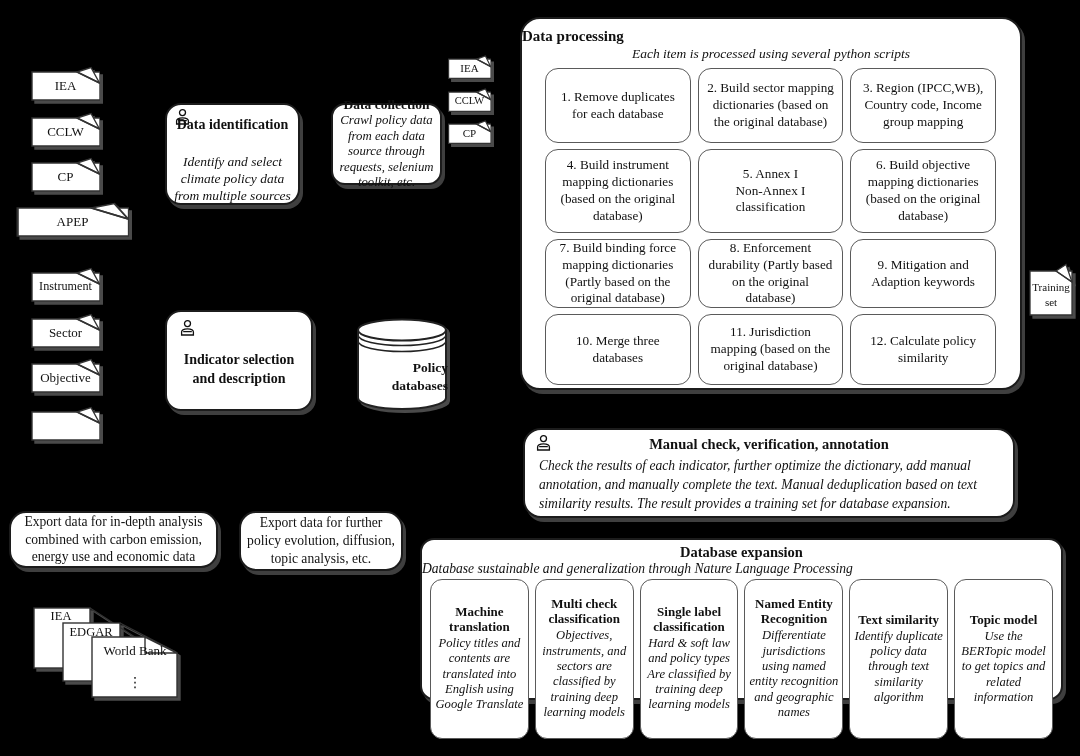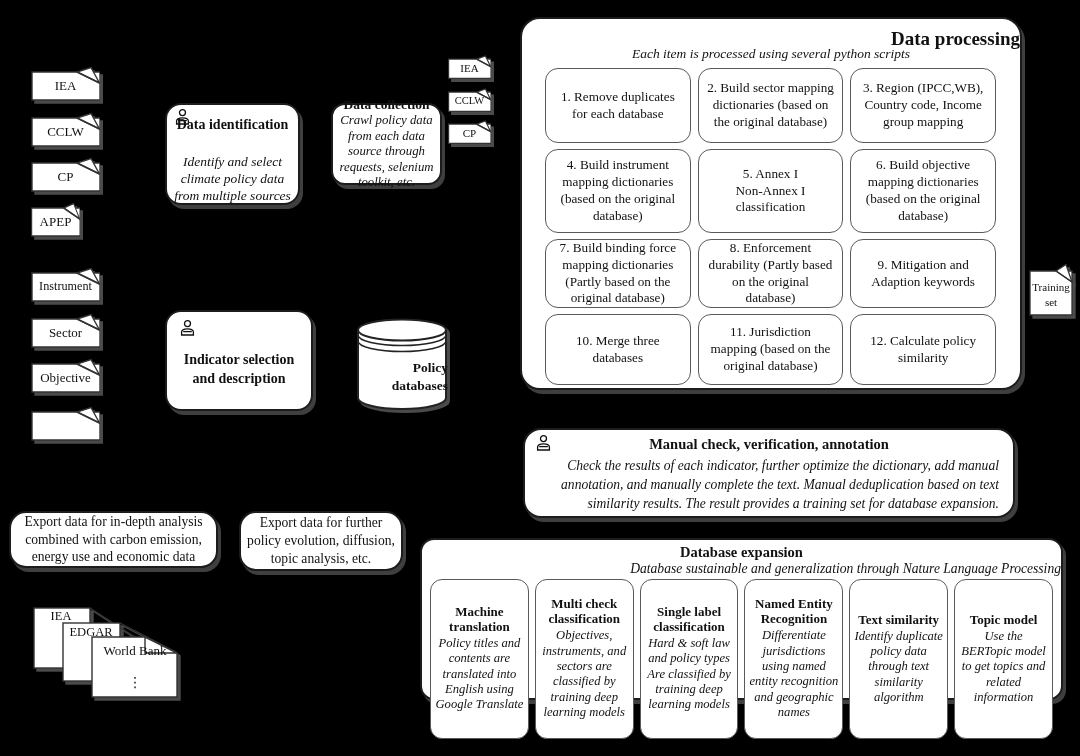--- a/index.html
+++ b/index.html
@@ -13,21 +13,21 @@
     box-shadow:3px 4px 0 #3f3f3f;box-sizing:border-box;
   }
   .center-txt{display:flex;flex-direction:column;align-items:center;justify-content:center;text-align:center;}
   .b{font-weight:bold;}
   .i{font-style:italic;}
   
   .doc{position:absolute;}
   .doc svg{position:absolute;inset:0;width:100%;height:100%;filter:drop-shadow(3px 3px 0 #4a4a4a);}
   .doc .lbl{position:absolute;left:0;right:0;top:54%;transform:translateY(-50%);text-align:center;font-size:13px;line-height:1;}
   
-  .dp-title{position:absolute;left:0;right:0;top:9px;text-align:right;font-size:19px;font-weight:bold;}
+  .dp-title{position:absolute;left:0;right:0;top:9px;text-align:left;font-size:15px;font-weight:bold;}
   .dp-sub{position:absolute;left:0;right:0;top:27px;text-align:center;font-size:13.5px;font-style:italic;}
   .dp-grid{
     position:absolute;left:23px;right:24px;top:49px;display:grid;
     grid-template-columns:repeat(3,1fr);grid-template-rows:75px 84px 69px 71px;gap:6px 7px;
   }
   .cell{
     border:1.5px solid #5a5a5a;border-radius:13px;display:flex;align-items:center;justify-content:center;
     text-align:center;font-size:13.2px;line-height:1.28;padding:2px 7px;white-space:pre-line;box-sizing:border-box;background:#fff;
   }
   
@@ -69,21 +69,21 @@
   <div class="doc" style="left:31px;top:157px;width:69px;height:35px;">
     <svg viewBox="0 0 69 35" preserveAspectRatio="none">
         <g stroke="#333" stroke-width="1.4" fill="#fff">
           <polygon points="1,6 69,6 69,34 1,34"></polygon>
           <polygon points="46,6 60,1.5 68.5,17"></polygon>
           <line x1="46" y1="6" x2="68.5" y2="17"></line>
         </g>
       </svg>
     <span class="lbl">CP</span>
   </div>
-  <div class="doc" style="left:31px;top:202px;width:49px;height:35px;">
+  <div class="doc" style="left:16px;top:202px;width:69px;height:35px;padding-left:44px;">
     <svg viewBox="0 0 69 35" preserveAspectRatio="none">
         <g stroke="#333" stroke-width="1.4" fill="#fff">
           <polygon points="1,6 69,6 69,34 1,34"></polygon>
           <polygon points="46,6 60,1.5 68.5,17"></polygon>
           <line x1="46" y1="6" x2="68.5" y2="17"></line>
         </g>
       </svg>
     <span class="lbl">APEP</span>
   </div>
 
@@ -241,33 +241,33 @@
 
   <div class="rbox" style="left:523px;top:428px;width:492px;height:90px;border-radius:18px;">
     <svg class="person" style="left:10px;top:4px;" viewBox="0 0 17 17">
         <g stroke="#111" stroke-width="1.3" fill="#fff">
           <circle cx="8.5" cy="4.6" r="3"></circle>
           <path d="M2.6,16 L2.6,13 Q2.6,9.8 8.5,9.8 Q14.4,9.8 14.4,13 L14.4,16 Z"></path>
           <line x1="4.2" y1="12.6" x2="12.8" y2="12.6"></line>
         </g>
       </svg>
     <div style="position:absolute;left:0;right:0;top:6px;text-align:center;font-weight:bold;font-size:14.5px;">Manual check, verification, annotation</div>
-    <div class="i" style="position:absolute;left:14px;right:14px;top:26px;text-align:right;font-size:13.6px;line-height:1.4;">Check the results of each indicator, further optimize the dictionary, add manual annotation, and manually complete the text. Manual deduplication based on text similarity results. The result provides a training set for database expansion.</div>
+    <div class="i" style="position:absolute;left:14px;right:14px;top:26px;text-align:left;font-size:13.6px;line-height:1.4;">Check the results of each indicator, further optimize the dictionary, add manual annotation, and manually complete the text. Manual deduplication based on text similarity results. The result provides a training set for database expansion.</div>
   </div>
 
   <div class="rbox center-txt" style="left:9px;top:511px;width:209px;height:57px;border-radius:17px;font-size:13.6px;line-height:1.32;padding:0 6px;">
     <div>Export data for in-depth analysis combined with carbon emission, energy use and economic data</div>
   </div>
   <div class="rbox center-txt" style="left:239px;top:511px;width:164px;height:60px;border-radius:17px;font-size:13.6px;line-height:1.32;padding:18px 6px;">
     <div>Export data for further policy evolution, diffusion, topic analysis, etc.</div>
   </div>
 
   <div class="rbox" style="left:420px;top:538px;width:643px;height:162px;border-radius:14px;">
     <div style="position:absolute;left:0;right:0;top:4px;text-align:center;font-weight:bold;font-size:14.5px;">Database expansion</div>
-    <div class="i" style="position:absolute;left:0;right:0;top:21px;text-align:right;font-size:13.6px;margin-left:8px;">Database sustainable and generalization through Nature Language Processing</div>
+    <div class="i" style="position:absolute;left:0;right:0;top:21px;text-align:left;font-size:13.6px;">Database sustainable and generalization through Nature Language Processing</div>
     <div class="dbx-mods">
       <div class="module">
         <div class="mt">Machine translation</div>
         <div class="md">Policy titles and contents are translated into English using Google Translate</div>
       </div>
       <div class="module">
         <div class="mt">Multi check classification</div>
         <div class="md">Objectives, instruments, and sectors are classified by training deep learning models</div>
       </div>
       <div class="module">

